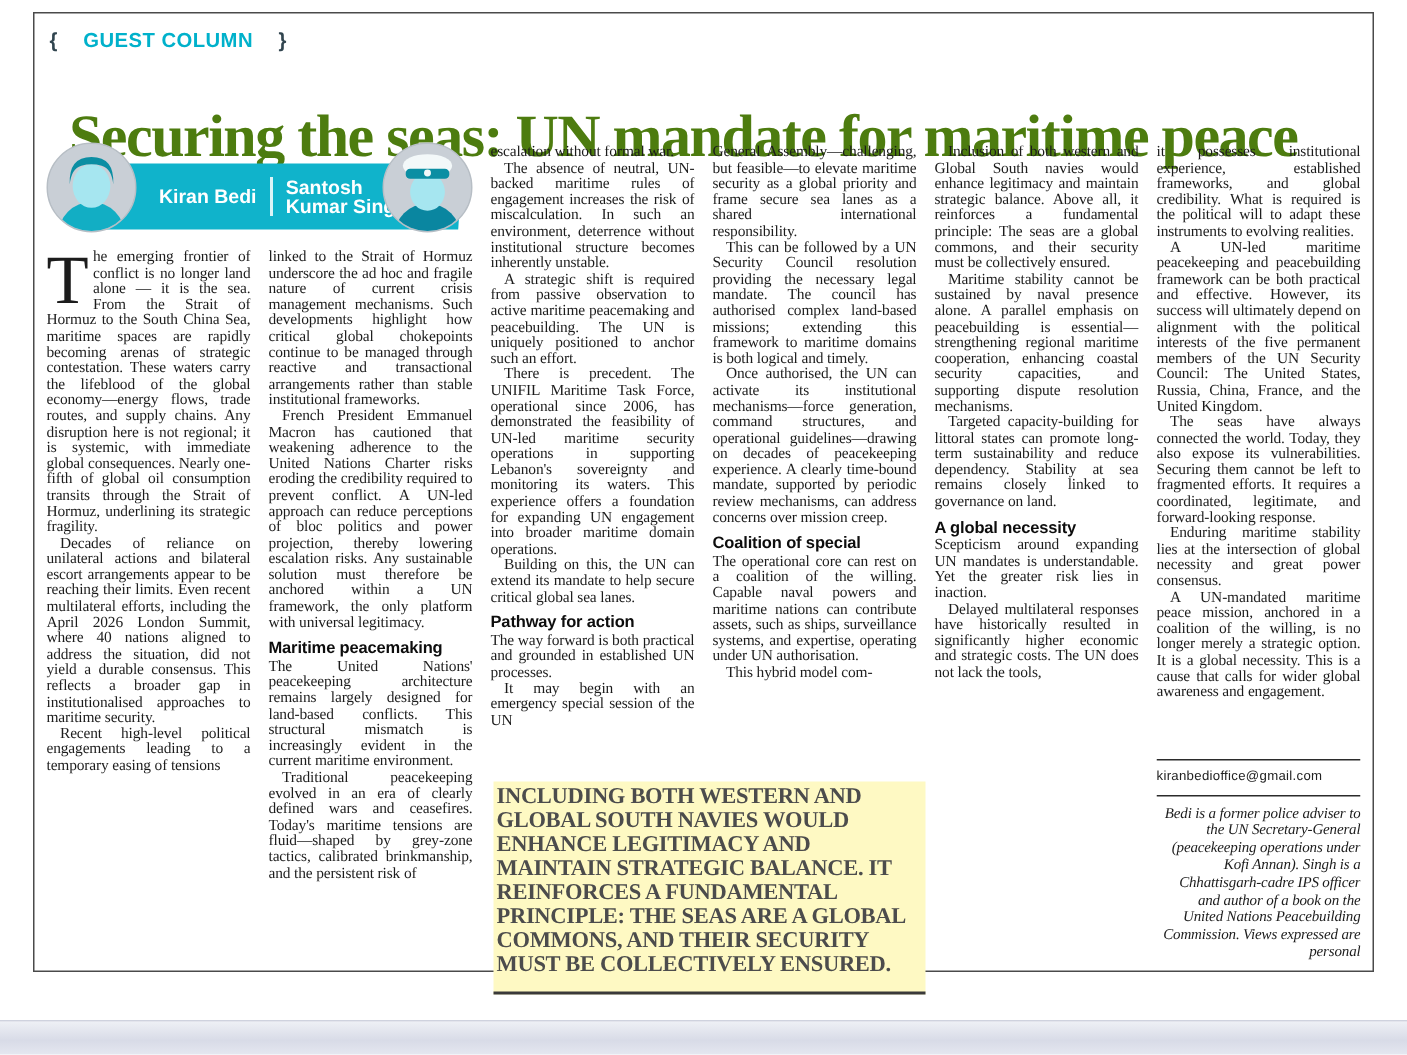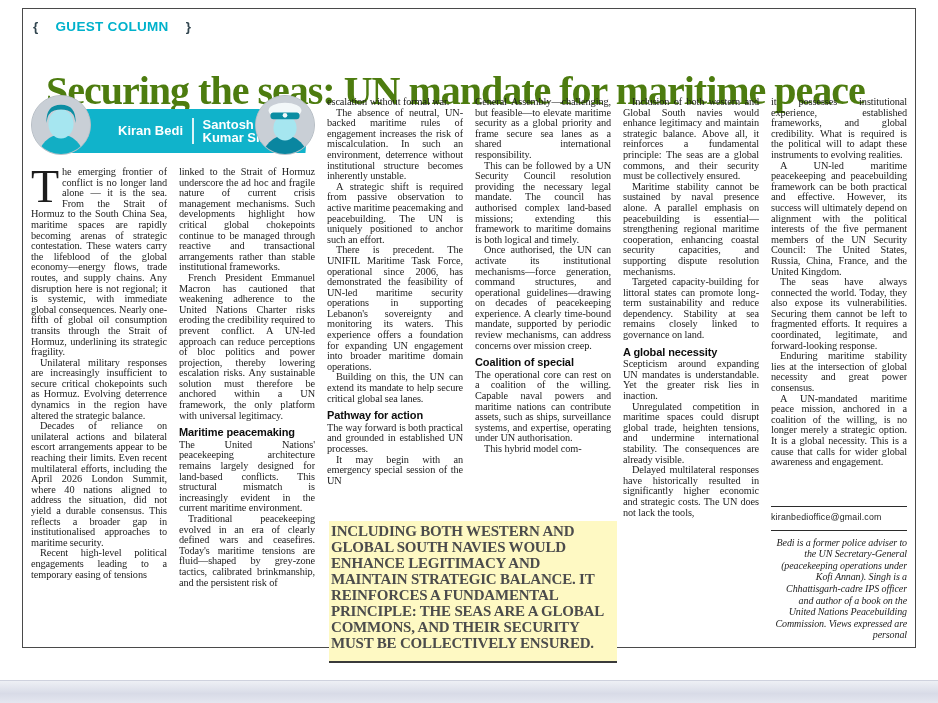--- a/index.html
+++ b/index.html
@@ -27,21 +27,21 @@
     font-size:40px;line-height:46px;letter-spacing:-1px;color:#4d7c0f;
     white-space:nowrap;
   }
   
   .byline{position:absolute;left:8px;top:84px;width:292px;height:74px;z-index:6;}
   .ribbon{
     position:absolute;left:28px;top:16px;width:248px;height:44px;
     background:#10b3cb;transform:skewX(-4deg);z-index:1;
   }
   .names{
-    position:absolute;left:87px;top:16px;height:44px;z-index:3;
+    position:absolute;left:75px;top:16px;height:44px;z-index:3;
     display:flex;align-items:center;gap:9px;color:#fff;
     font-family:"Liberation Sans",sans-serif;font-weight:bold;
     font-size:13px;line-height:13.5px;
   }
   .names .divider{width:1.5px;height:26px;background:rgba(255,255,255,.85);}
   .name2{width:94px;}
   .avatar{
     position:absolute;top:2px;width:60px;height:60px;border-radius:50%;
     background:#c9cfd6;overflow:hidden;z-index:4;border:1px solid #b7bec5;
     box-sizing:border-box;
@@ -133,21 +133,20 @@
         <rect x="15" y="17" width="30" height="7" rx="3" fill="#0b8ea3"></rect>
         <circle cx="30" cy="20" r="2.4" fill="#f3f8f9"></circle>
       </svg>
     </div>
   </div>
 
   <div class="cols">
 
     <div class="col offset">
       <p class="flush"><span class="dropcap">T</span><span>he emerging frontier of conflict is no longer land alone — it is the sea. From the Strait of Hormuz to the South China Sea, maritime spaces are rapidly becoming arenas of strategic contestation. These waters carry the lifeblood of the global economy—energy flows, trade routes, and supply chains. Any disruption here is not regional; it is systemic, with immediate global consequences. Nearly one-fifth of global oil consumption transits through the Strait of Hormuz, underlining its strategic fragility.</span></p>
-      <p>Unilateral military responses are increasingly insufficient to secure critical chokepoints such as Hormuz. Evolving deterrence dynamics in the region have altered the strategic balance.</p>
       <p>Decades of reliance on unilateral actions and bilateral escort arrangements appear to be reaching their limits. Even recent multilateral efforts, including the April 2026 London Summit, where 40 nations aligned to address the situation, did not yield a durable consensus. This reflects a broader gap in institutionalised approaches to maritime security.</p>
       <p>Recent high-level political engagements leading to a temporary easing of tensions</p>
     </div>
 
     <div class="col offset">
       <p class="flush">linked to the Strait of Hormuz underscore the ad hoc and fragile nature of current crisis management mechanisms. Such developments highlight how critical global chokepoints continue to be managed through reactive and transactional arrangements rather than stable institutional frameworks.</p>
       <p>French President Emmanuel Macron has cautioned that weakening adherence to the United Nations Charter risks eroding the credibility required to prevent conflict. A UN-led approach can reduce perceptions of bloc politics and power projection, thereby lowering escalation risks. Any sustainable solution must therefore be anchored within a UN framework, the only platform with universal legitimacy.</p>
       <h3 class="subhead">Maritime peacemaking</h3>
       <p class="flush">The United Nations' peacekeeping architecture remains largely designed for land-based conflicts. This structural mismatch is increasingly evident in the current maritime environment.</p>
       <p>Traditional peacekeeping evolved in an era of clearly defined wars and ceasefires. Today's maritime tensions are fluid—shaped by grey-zone tactics, calibrated brinkmanship, and the persistent risk of</p>
@@ -172,21 +171,20 @@
       <p class="flush">The operational core can rest on a coalition of the willing. Capable naval powers and maritime nations can contribute assets, such as ships, surveillance systems, and expertise, operating under UN authorisation.</p>
       <p>This hybrid model com-</p>
     </div>
 
     <div class="col">
       <p>Inclusion of both western and Global South navies would enhance legitimacy and maintain strategic balance. Above all, it reinforces a fundamental principle: The seas are a global commons, and their security must be collectively ensured.</p>
       <p>Maritime stability cannot be sustained by naval presence alone. A parallel emphasis on peacebuilding is essential—strengthening regional maritime cooperation, enhancing coastal security capacities, and supporting dispute resolution mechanisms.</p>
       <p>Targeted capacity-building for littoral states can promote long-term sustainability and reduce dependency. Stability at sea remains closely linked to governance on land.</p>
       <h3 class="subhead">A global necessity</h3>
       <p class="flush">Scepticism around expanding UN mandates is understandable. Yet the greater risk lies in inaction.</p>
-      <p>Unregulated competition in maritime spaces could disrupt global trade, heighten tensions, and undermine international stability. The consequences are already visible.</p>
       <p>Delayed multilateral responses have historically resulted in significantly higher economic and strategic costs. The UN does not lack the tools,</p>
     </div>
 
     <div class="col">
       <p class="flush">it possesses institutional experience, established frameworks, and global credibility. What is required is the political will to adapt these instruments to evolving realities.</p>
       <p>A UN-led maritime peacekeeping and peacebuilding framework can be both practical and effective. However, its success will ultimately depend on alignment with the political interests of the five permanent members of the UN Security Council: The United States, Russia, China, France, and the United Kingdom.</p>
       <p>The seas have always connected the world. Today, they also expose its vulnerabilities. Securing them cannot be left to fragmented efforts. It requires a coordinated, legitimate, and forward-looking response.</p>
       <p>Enduring maritime stability lies at the intersection of global necessity and great power consensus.</p>
       <p>A UN-mandated maritime peace mission, anchored in a coalition of the willing, is no longer merely a strategic option. It is a global necessity. This is a cause that calls for wider global awareness and engagement.</p>
       <div class="contact">

